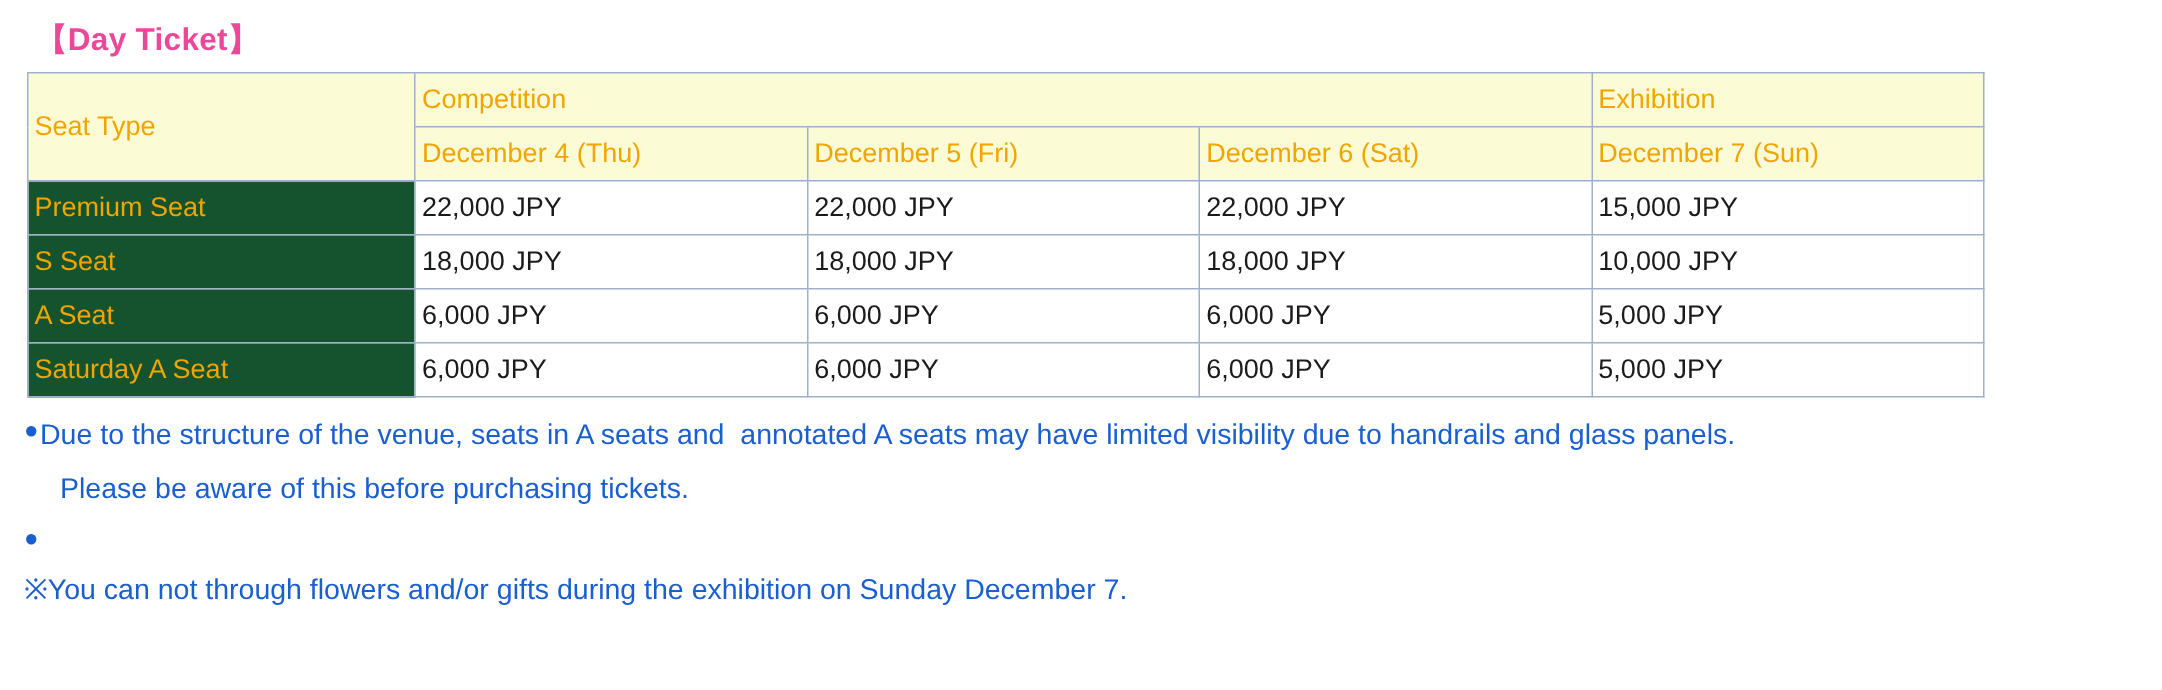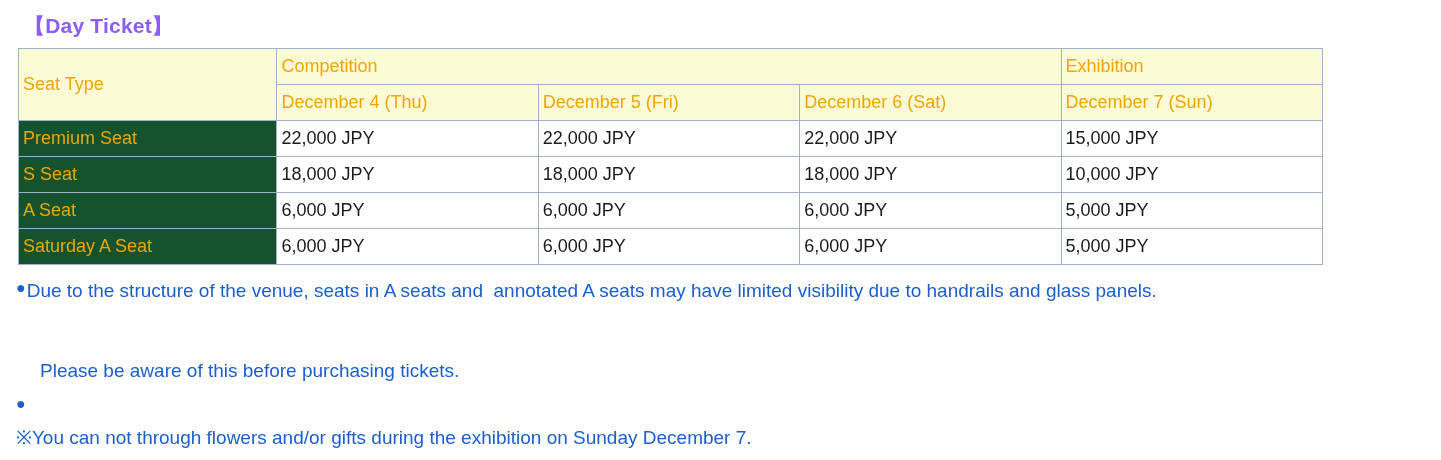--- a/index.html
+++ b/index.html
@@ -12,21 +12,21 @@
     font-family: "Liberation Sans", sans-serif;
   }
   #page {
     position: relative;
     width: 1441px;
     height: 460px;
     overflow: hidden;
     padding: 0;
   }
   .title {
-    color: #8b5cf6;
+    color: #ec4899;
     font-size: 21px;
     font-weight: bold;
     margin: 12px 0 8px 24px;
     letter-spacing: 0.2px;
   }
   table.fare {
     border-collapse: collapse;
     margin-left: 18px;
     width: 1305px;
     table-layout: fixed;
@@ -75,21 +75,20 @@
     flex: 0 0 auto;
   }
   .marker-kome {
     color: #1a5fd0;
     font-size: 19px;
     line-height: 1.9;
     flex: 0 0 auto;
   }
   .indent {
     padding-left: 24px;
-    margin-top: 44px;
   }
   .note-text { flex: 0 1 auto; }
 </style>
 </head>
 <body>
 
 <div id="page">
 
   <div class="title">【Day Ticket】</div>
 

